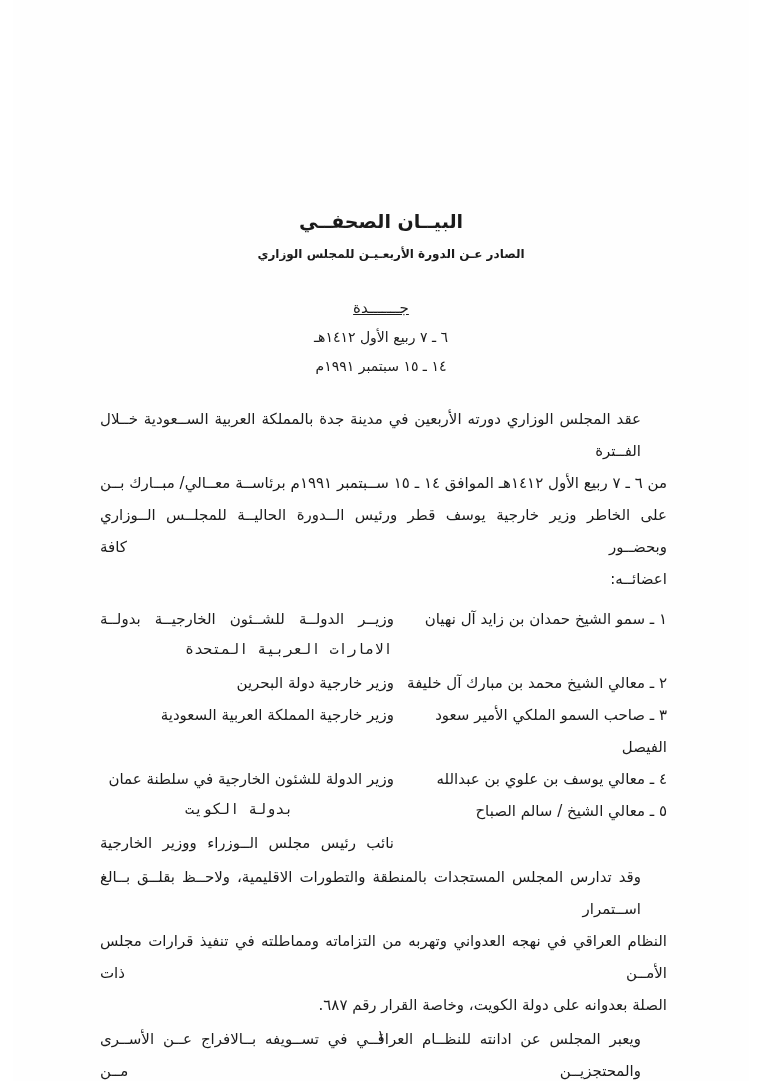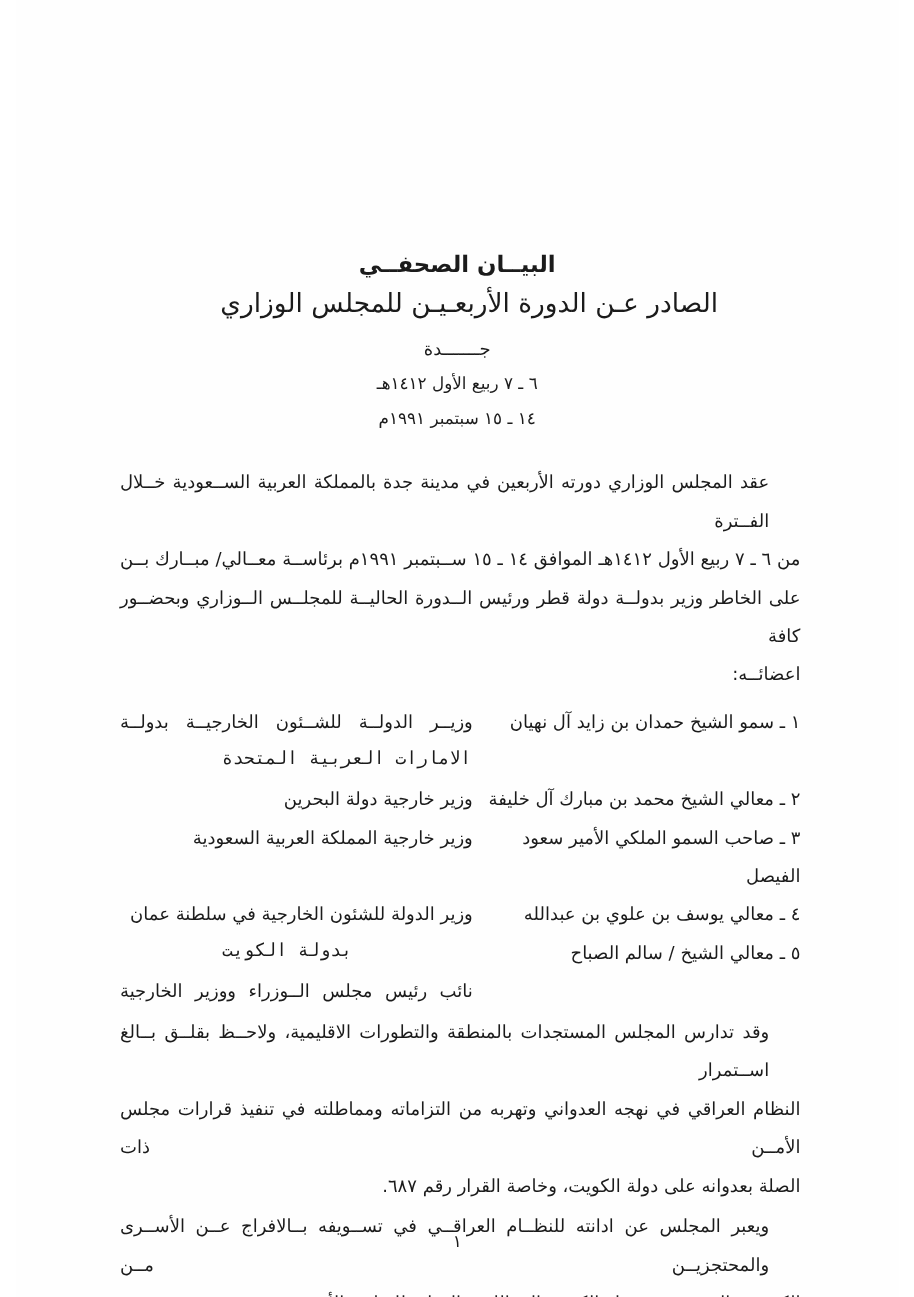--- a/index.html
+++ b/index.html
@@ -18,29 +18,30 @@
     padding-top: 204px;
     text-align: center;
   }
   .title-line1 {
     font-size: 19px;
     font-weight: bold;
     line-height: 34px;
     letter-spacing: 0.5px;
   }
   .title-line2 {
-    font-size: 22px;
-    font-weight: normal;
+    font-size: 12px;
+    font-weight: bold;
     line-height: 32px;
     padding-left: 20px;
   }
   .location-line {
     font-size: 15px;
     line-height: 30px;
-    margin-top: 6px;
+    margin-top: 23px;
+    text-decoration: underline;
   }
   .date-line {
     font-size: 14px;
     line-height: 29px;
   }
   .doc-body {
     margin: 22px 82px 0 87px; 
     font-size: 15px;
   }
   .tline, .role-line, .member-name {
@@ -97,21 +98,21 @@
     <div class="location-line">جـــــــدة</div>
     <div class="date-line">٦ ـ ٧ ربيع الأول ١٤١٢هـ</div>
     <div class="date-line">١٤ ـ ١٥ سبتمبر ١٩٩١م</div>
   </header>
 
   <main class="doc-body">
 
     <div class="para para-1">
       <div class="tline jline first-line">عقد المجلس الوزاري دورته الأربعين في مدينة جدة بالمملكة العربية الســعودية خــلال الفــترة</div>
       <div class="tline jline">من ٦ ـ ٧ ربيع الأول ١٤١٢هـ الموافق ١٤ ـ ١٥ ســبتمبر ١٩٩١م برئاســة معــالي/ مبــارك بــن</div>
-      <div class="tline jline">على الخاطر وزير بدولــة دولة قطر ورئيس الــدورة الحاليــة للمجلــس الــوزاري وبحضــور كافة</div>
+      <div class="tline jline">على الخاطر وزير خارجية يوسف قطر ورئيس الــدورة الحاليــة للمجلــس الــوزاري وبحضــور كافة</div>
       <div class="tline rline">اعضائــه:</div>
     </div>
 
     <div class="members">
 
       <div class="member-row">
         <div class="member-name">١ ـ سمو الشيخ حمدان بن زايد آل نهيان</div>
         <div class="member-role">
           <div class="role-line jline">وزيــر الدولــة للشــئون الخارجيــة بدولــة</div>
           <div class="role-line cline">الامارات العربية المتحدة</div>

